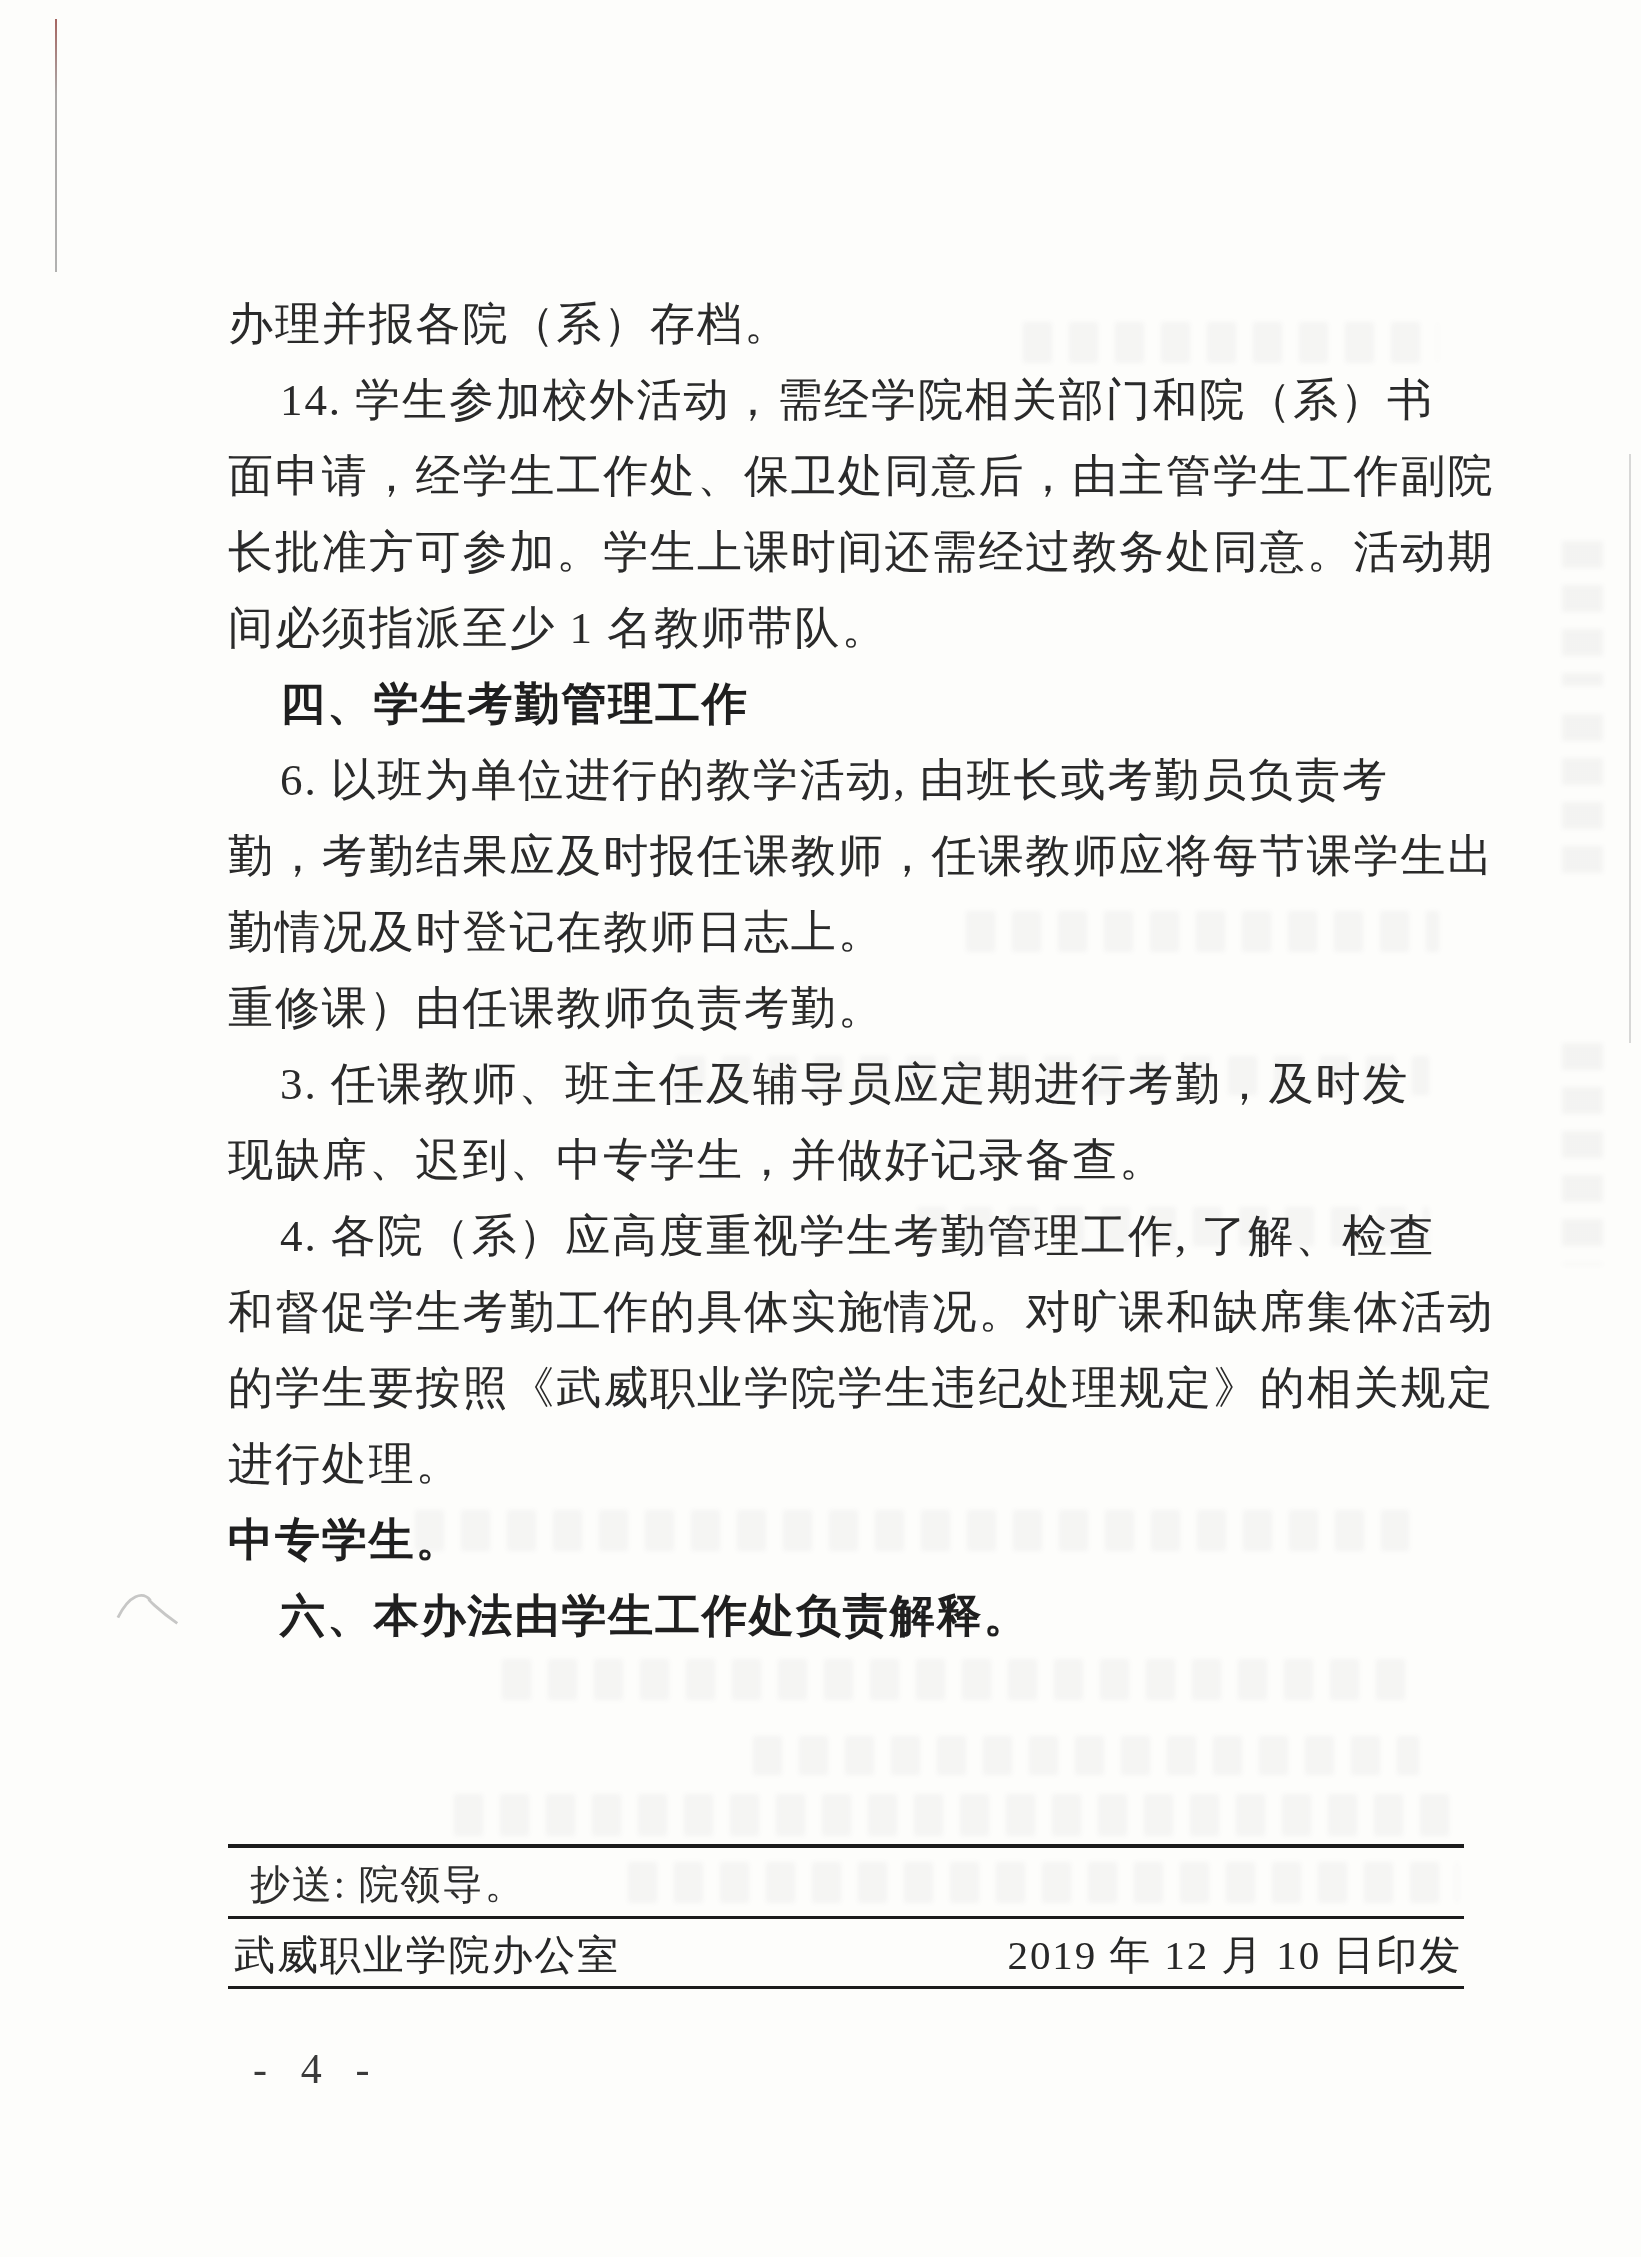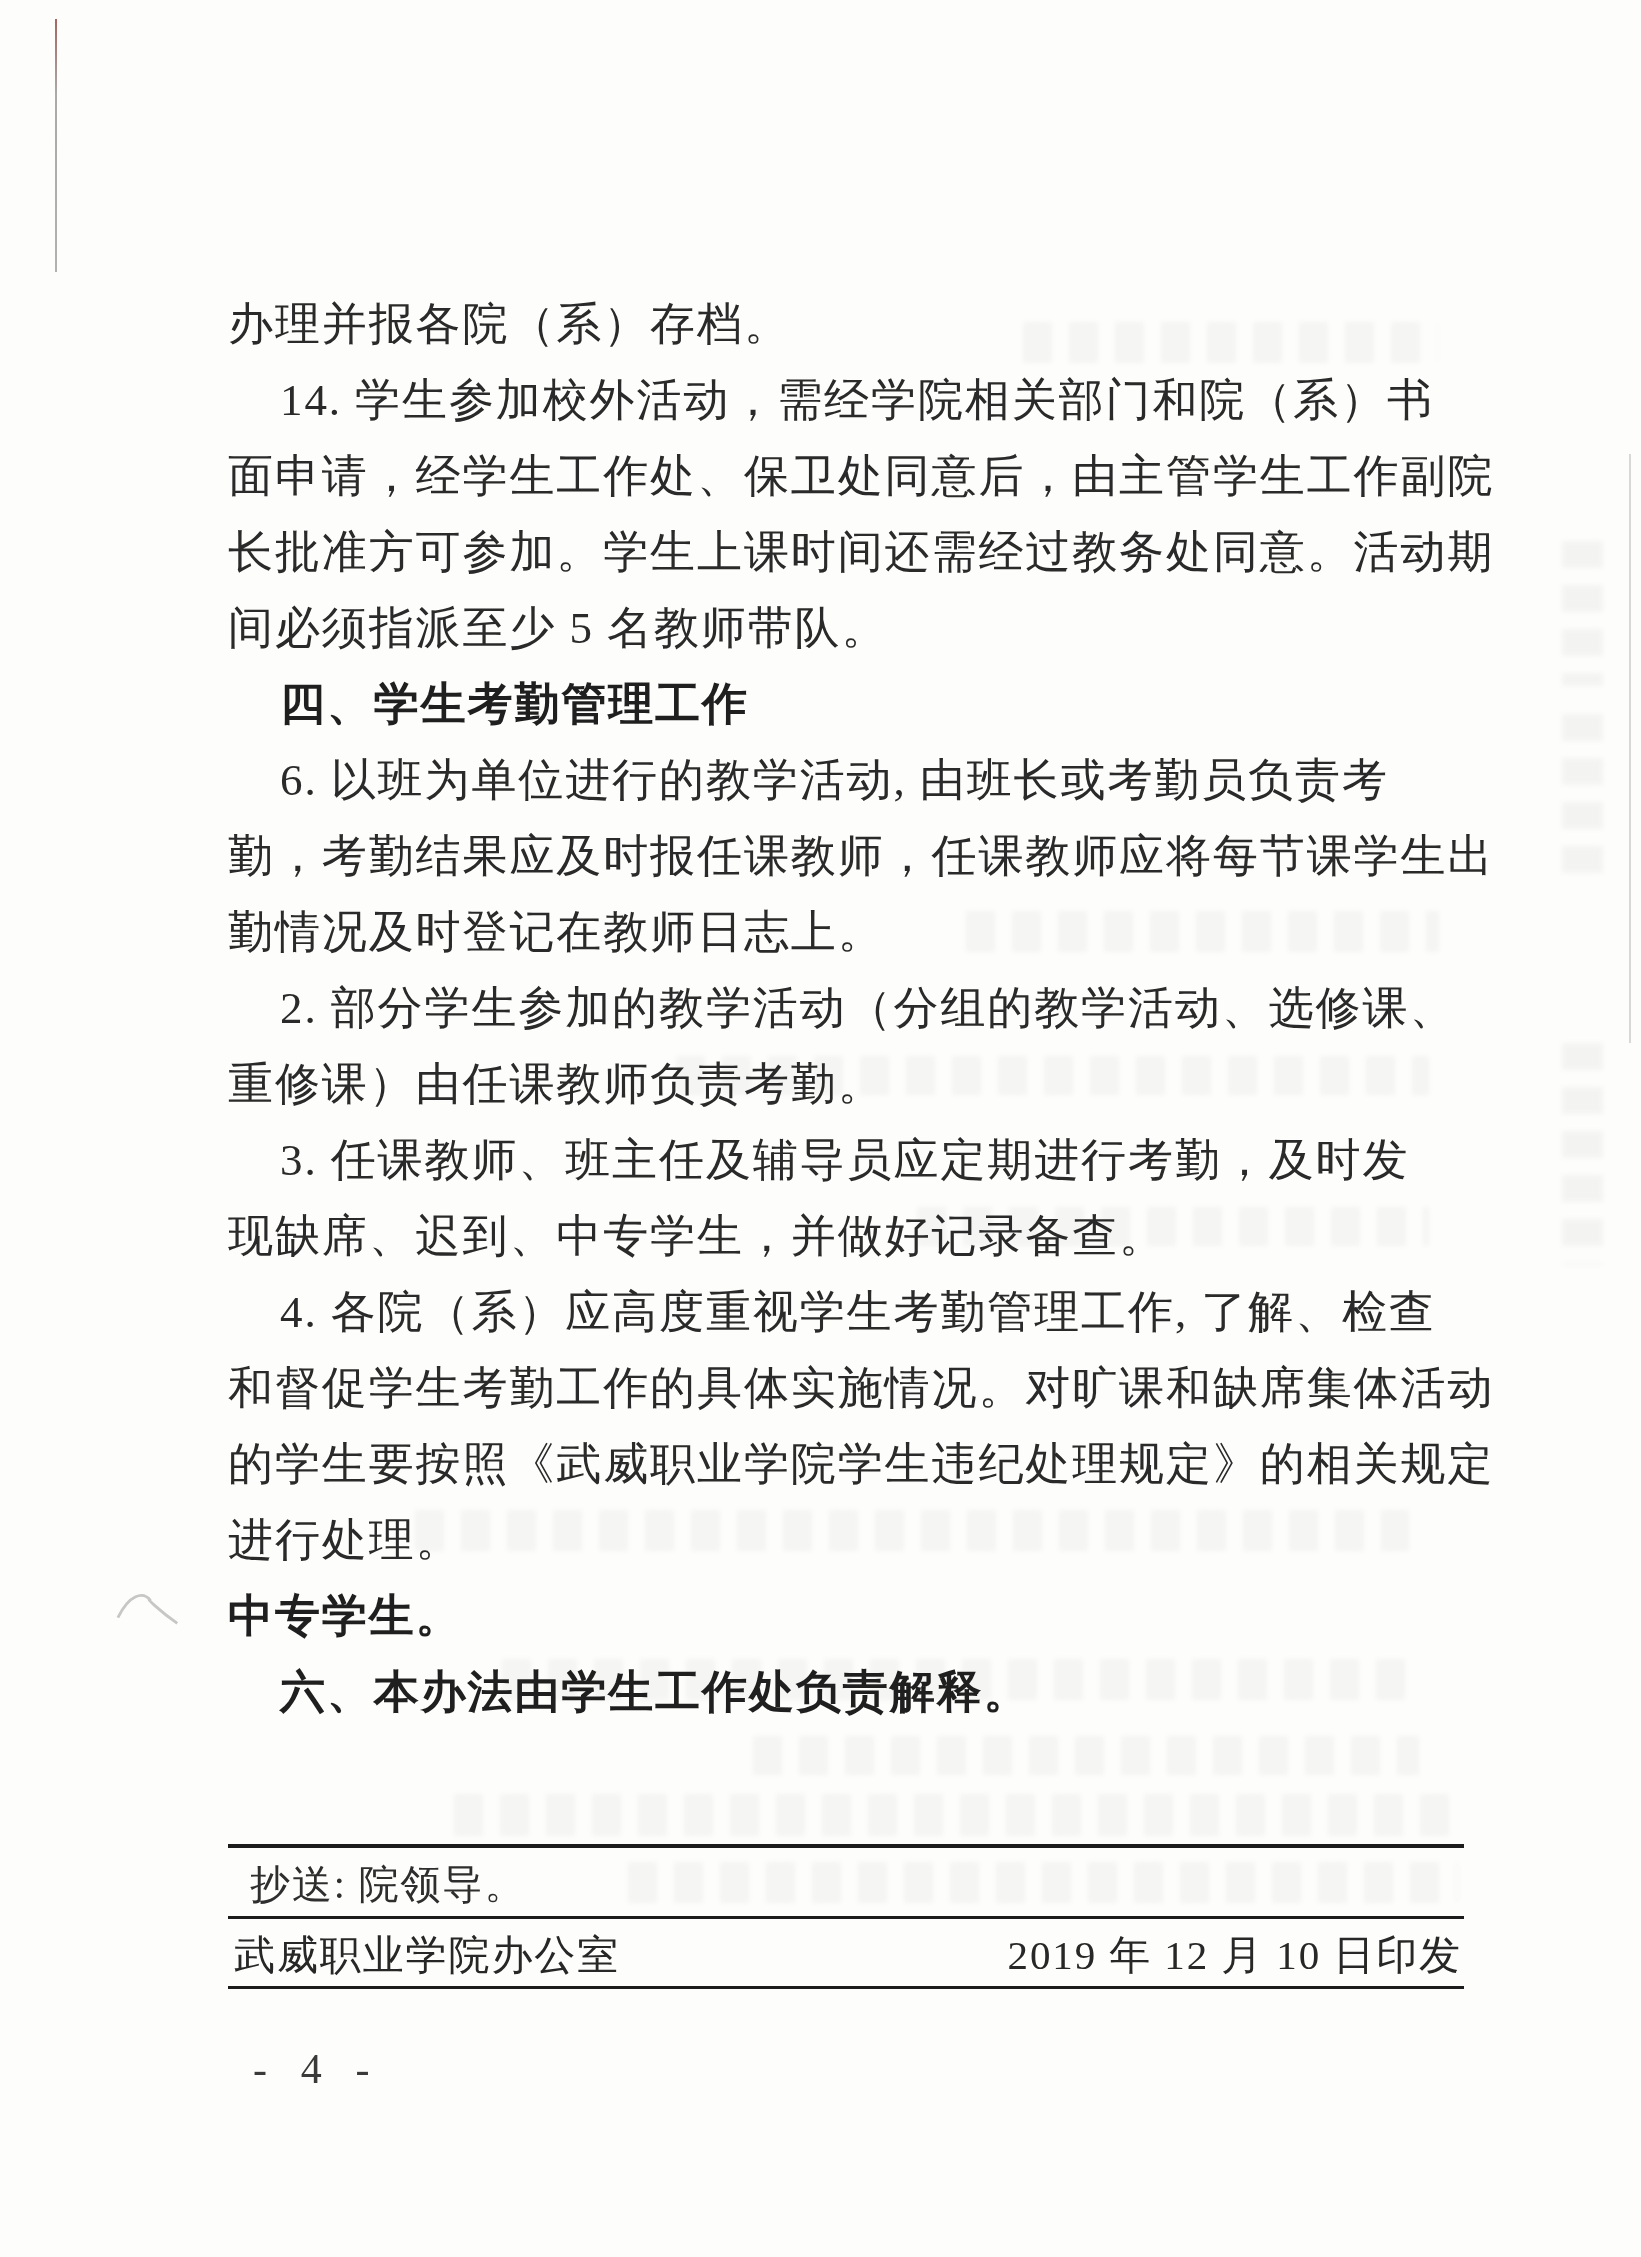--- a/index.html
+++ b/index.html
@@ -90,26 +90,25 @@
   <div class="ghost" style="left:628px;  top:1862px; width:830px;  height:41px;"></div>
   <div class="ghost v" style="left:1562px; top:541px;  width:41px; height:145px;"></div>
   <div class="ghost v" style="left:1562px; top:714px;  width:41px; height:164px;"></div>
   <div class="ghost v" style="left:1562px; top:1043px; width:41px; height:222px;"></div>
 
   <div class="doc-body">
       <div class="doc-line">办理并报各院（系）存档。</div>
       <div class="doc-line indent">14. 学生参加校外活动，需经学院相关部门和院（系）书</div>
       <div class="doc-line">面申请，经学生工作处、保卫处同意后，由主管学生工作副院</div>
       <div class="doc-line">长批准方可参加。学生上课时间还需经过教务处同意。活动期</div>
-      <div class="doc-line">间必须指派至少 5 名教师带队。</div>
+      <div class="doc-line">间必须指派至少 1 名教师带队。</div>
       <div class="doc-line bold indent">四、学生考勤管理工作</div>
       <div class="doc-line indent">6. 以班为单位进行的教学活动, 由班长或考勤员负责考</div>
       <div class="doc-line">勤，考勤结果应及时报任课教师，任课教师应将每节课学生出</div>
       <div class="doc-line">勤情况及时登记在教师日志上。</div>
-      <div class="doc-line indent">2. 部分学生参加的教学活动（分组的教学活动、选修课、</div>
       <div class="doc-line">重修课）由任课教师负责考勤。</div>
       <div class="doc-line indent">3. 任课教师、班主任及辅导员应定期进行考勤，及时发</div>
       <div class="doc-line">现缺席、迟到、中专学生，并做好记录备查。</div>
       <div class="doc-line indent">4. 各院（系）应高度重视学生考勤管理工作, 了解、检查</div>
       <div class="doc-line">和督促学生考勤工作的具体实施情况。对旷课和缺席集体活动</div>
       <div class="doc-line">的学生要按照《武威职业学院学生违纪处理规定》的相关规定</div>
       <div class="doc-line">进行处理。</div>
       <div class="doc-line bold">中专学生。</div>
       <div class="doc-line bold indent">六、本办法由学生工作处负责解释。</div>
     </div>

